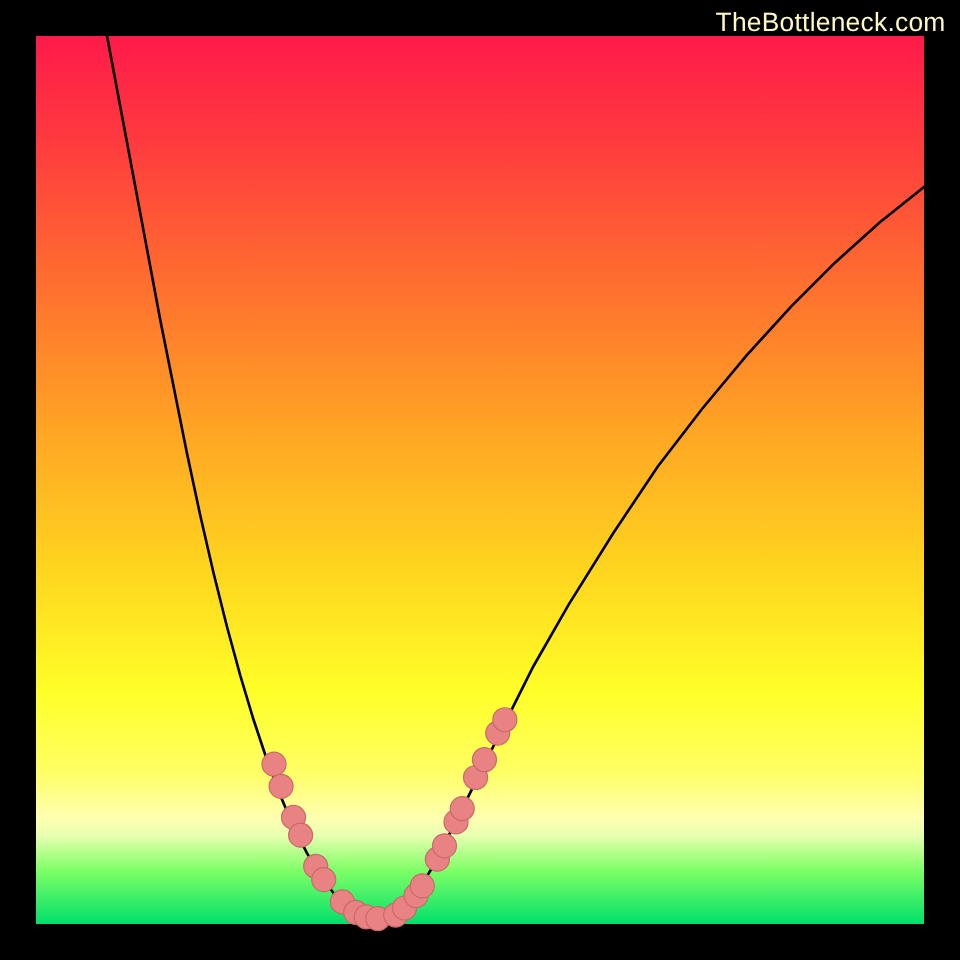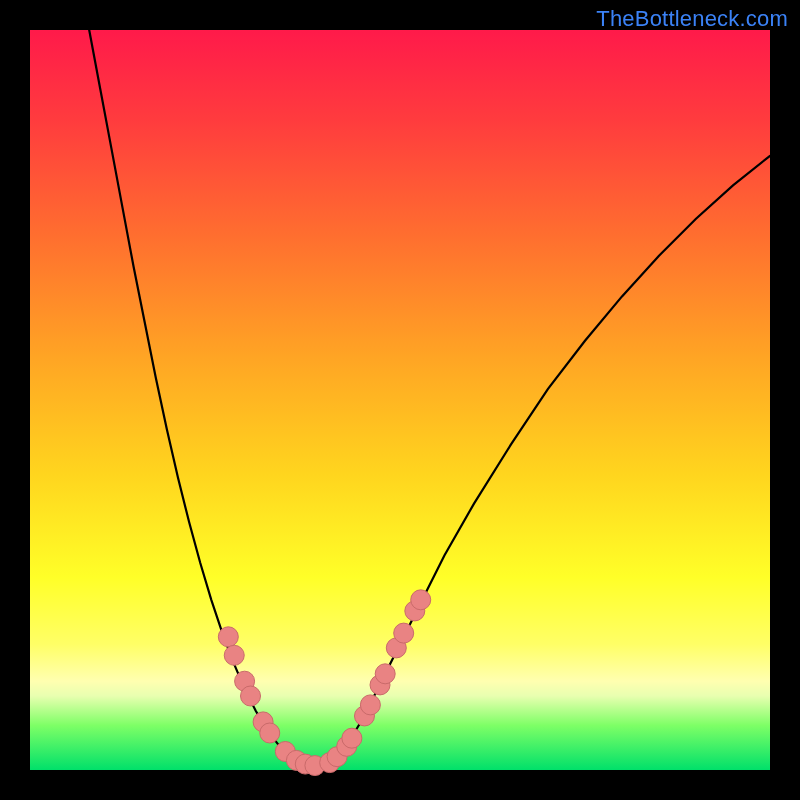--- a/index.html
+++ b/index.html
@@ -37,21 +37,21 @@
       #ffffb0 88%,
       #e8ffb0 90%,
       #7dff66 94%,
       #00e06a 100%
     );
   }
   .watermark {
     position: absolute;
     top: 6px;
     right: 12px;
-    color: #3b82f6;
+    color: #fef9c3;
     font-size: 22px;
     font-weight: 500;
     letter-spacing: 0.2px;
     user-select: none;
     text-align: right;
   }
   svg.curve {
     position: absolute;
     left: 0;
     top: 0;

